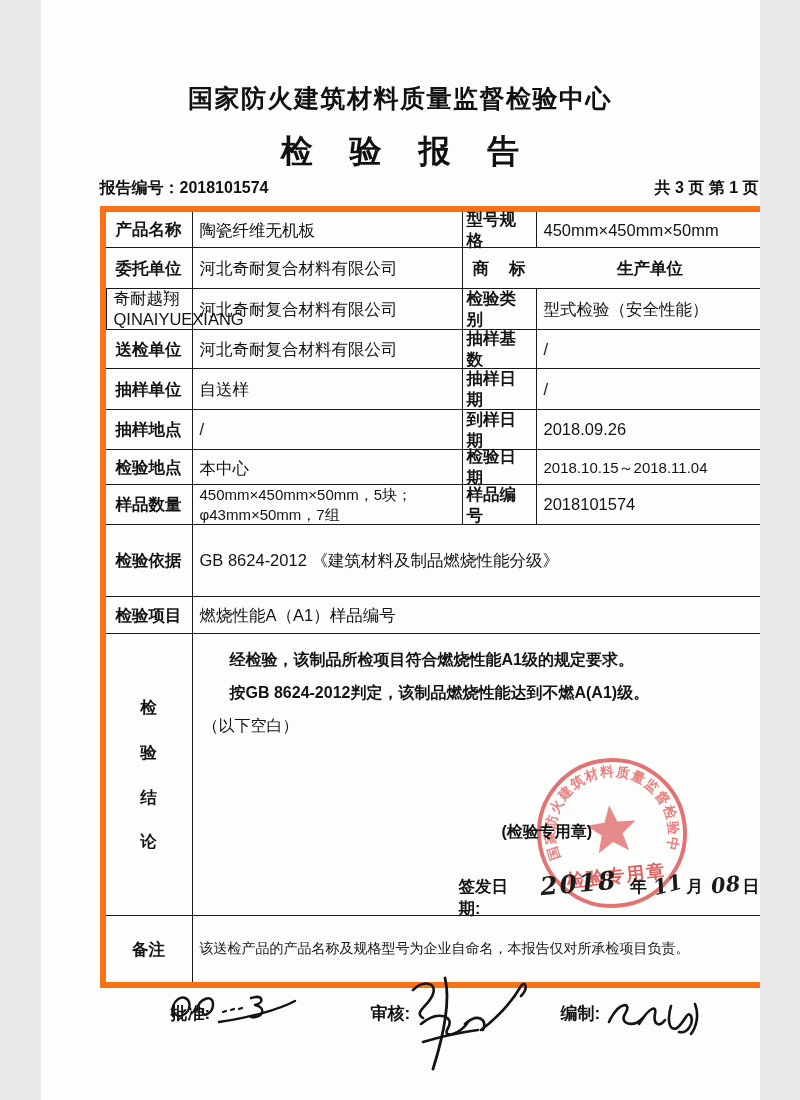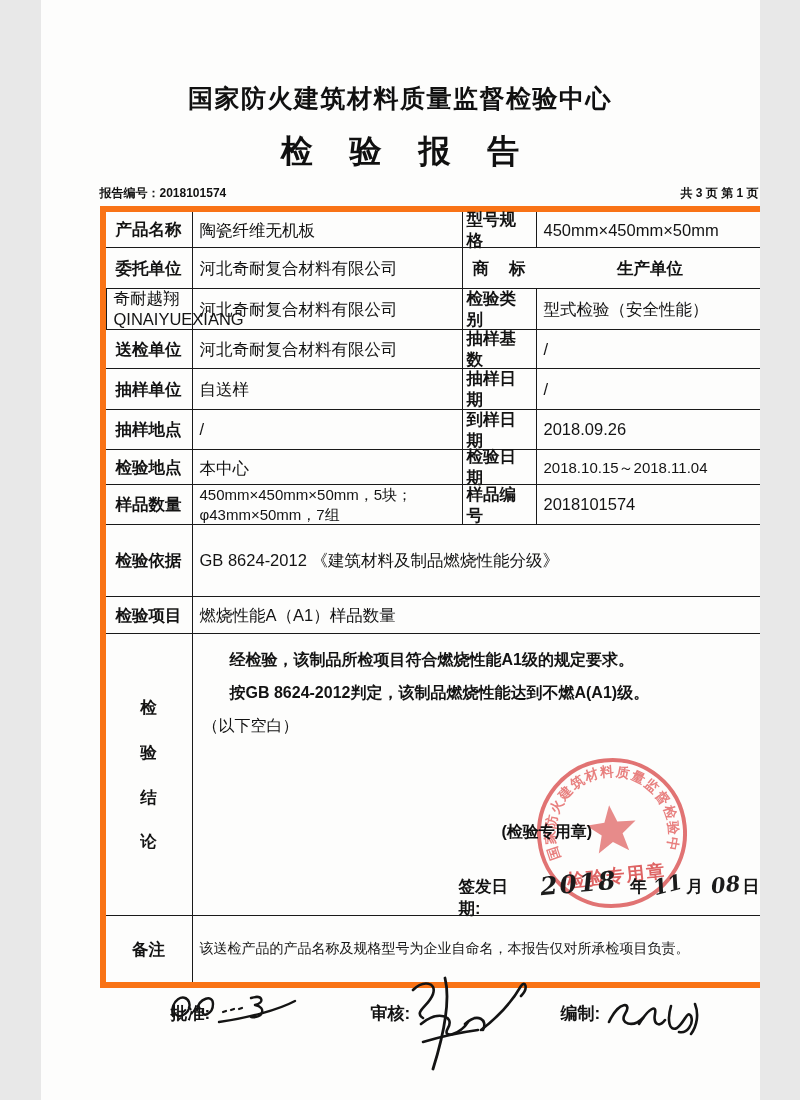--- a/index.html
+++ b/index.html
@@ -13,22 +13,22 @@
   .title{
     position:absolute;left:0;top:82px;width:100%;text-align:center;
     font-size:25px;font-weight:700;letter-spacing:1.5px;color:#101010;
   }
   .subtitle{
     position:absolute;left:0;top:130px;width:100%;text-align:center;
     font-size:32px;font-weight:700;letter-spacing:14px;text-indent:14px;color:#101010;
   }
   .meta-line{
     position:absolute;left:59px;top:178px;width:659px;height:24px;
-    display:flex;justify-content:space-between;align-items:flex-end;
-    font-size:12px;font-weight:600;color:#111;
+    display:flex;justify-content:space-between;
+    font-size:16px;font-weight:600;color:#111;
   }
   
   .tbl{
     position:absolute;left:59px;top:206px;width:659px;
     display:grid;
     grid-template-columns:86px 270px 74px 1fr;
     grid-template-rows:35px 41px 41px 39px 41px 40px 35px 40px 72px 37px 282px 67px;
     border:6px solid #f97316;
     background:transparent;
   }
@@ -151,21 +151,21 @@
 
     <div class="td c0 lab">样品数量</div>
     <div class="td val small">450mm×450mm×50mm，5块；φ43mm×50mm，7组</div>
     <div class="td lab">样品编号</div>
     <div class="td val">2018101574</div>
 
     <div class="td c0 lab">检验依据</div>
     <div class="td val span-rest">GB 8624-2012 《建筑材料及制品燃烧性能分级》</div>
 
     <div class="td c0 lab">检验项目</div>
-    <div class="td val span-rest">燃烧性能A（A1）样品数量</div>
+    <div class="td val span-rest">燃烧性能A（A1）样品编号</div>
 
     <div class="td c0 vlabel">
       <span>检</span>
       <span>验</span>
       <span>结</span>
       <span>论</span>
     </div>
     <div class="td span-rest concl">
       <p class="ind">经检验，该制品所检项目符合燃烧性能A1级的规定要求。</p>
       <p class="ind">按GB 8624-2012判定，该制品燃烧性能达到不燃A(A1)级。</p>

